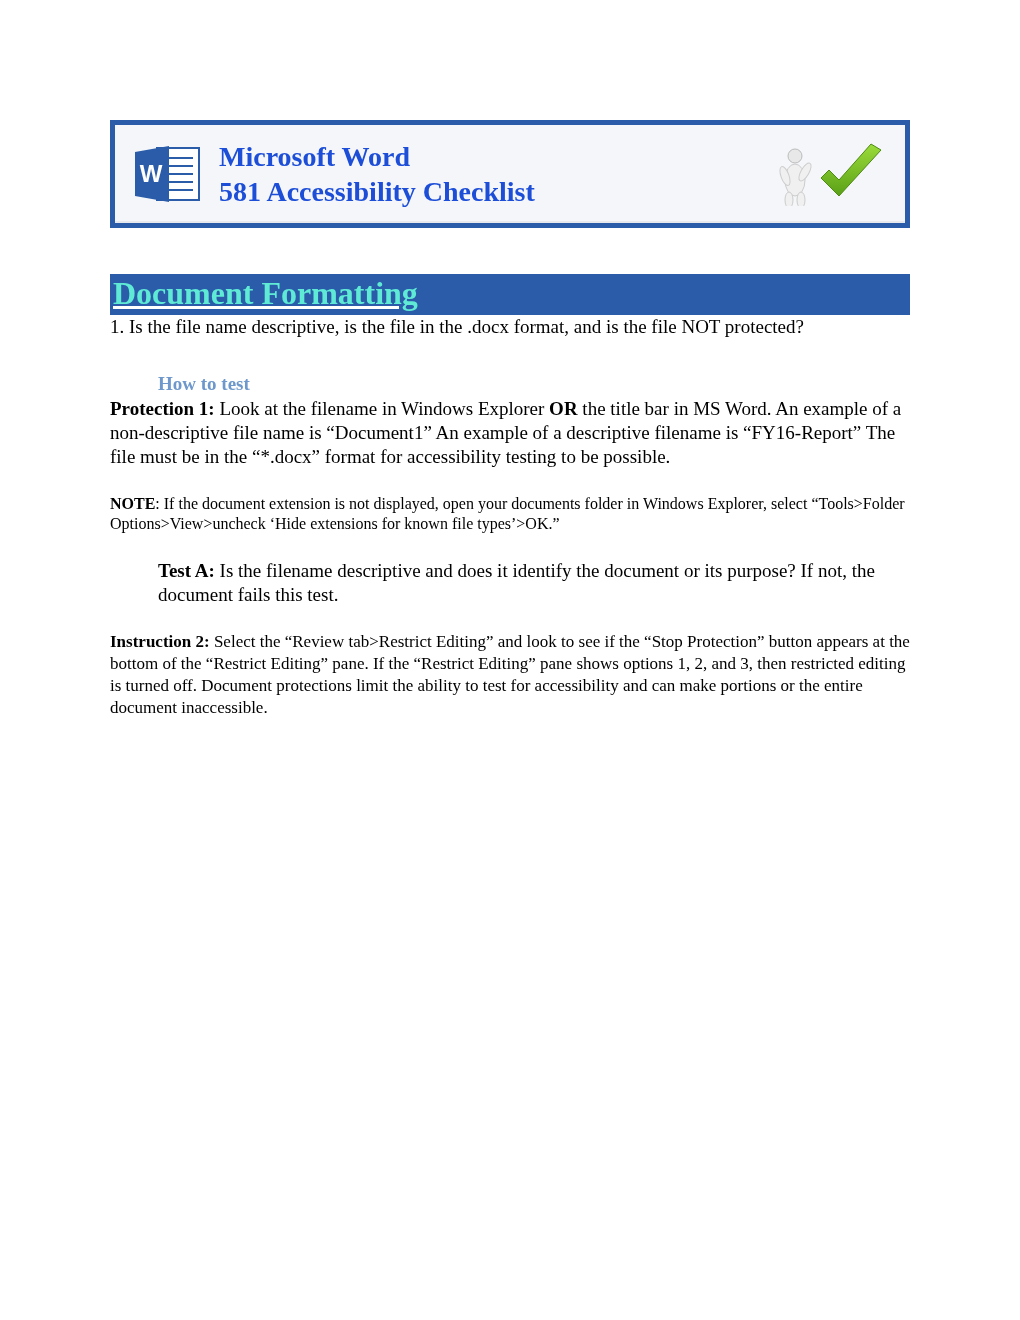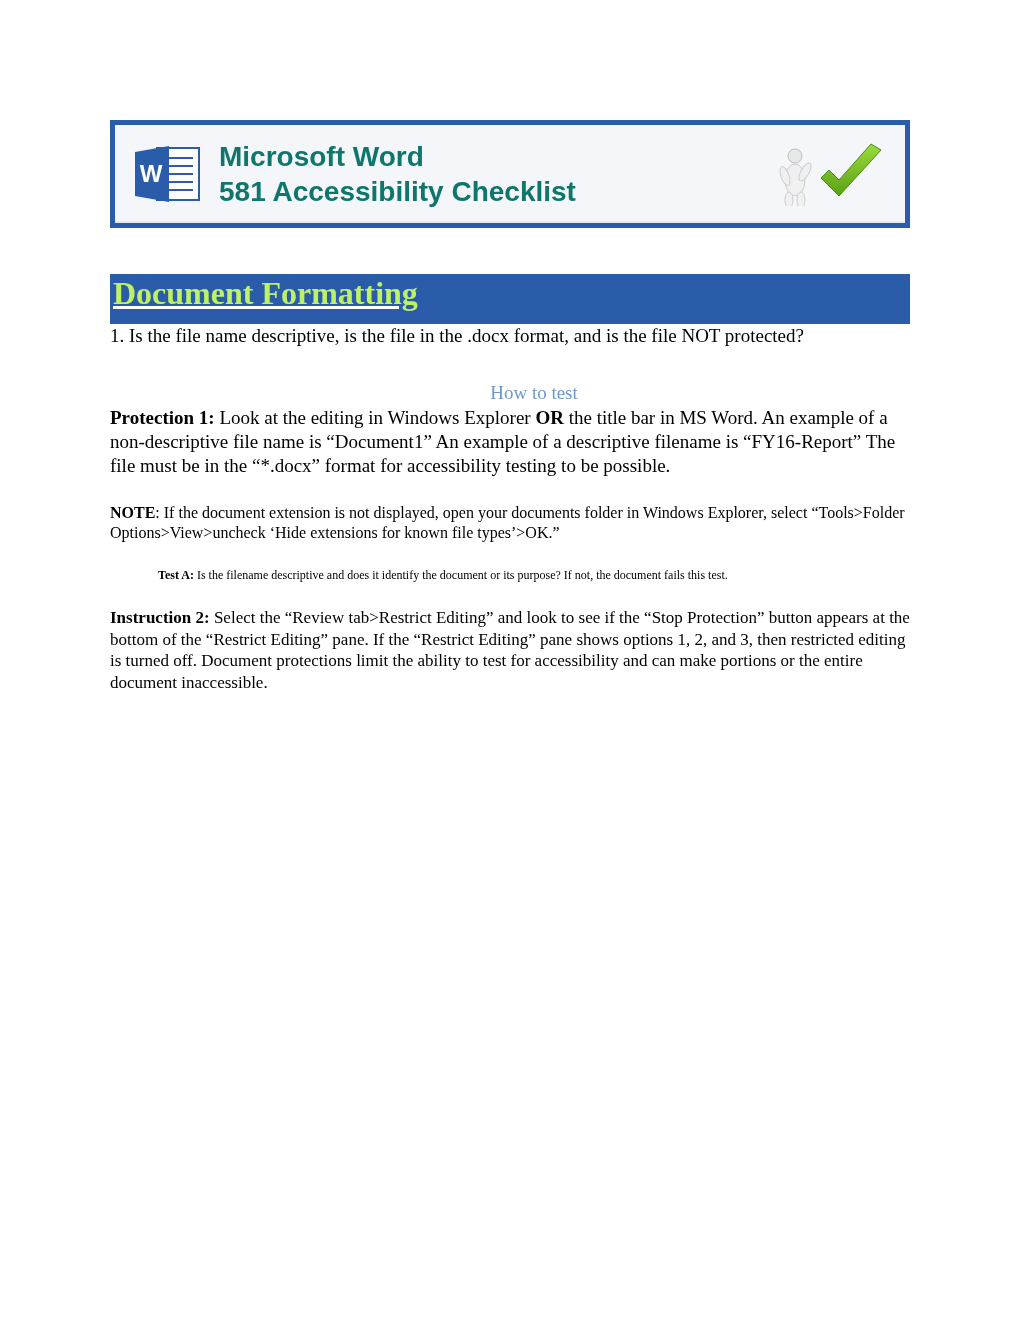--- a/index.html
+++ b/index.html
@@ -21,70 +21,69 @@
       position: relative;
       box-shadow: inset 0 -2px 0 rgba(0,0,0,0.05);
     }
     .word-icon {
       width: 68px;
       height: 64px;
       flex-shrink: 0;
     }
     .banner-text {
       flex: 1;
-      font-family: Liberation Sans, sans-serif;
+      font-family: Liberation Serif, serif;
       font-weight: 700;
       font-size: 28px;
       line-height: 1.25;
-      color: #0f766e;
+      color: #1d4ed8;
     }
     .checkmark {
       display: flex;
       align-items: flex-end;
       gap: 0;
     }
     .stickman { width: 40px; height: 60px; }
     .tick { width: 72px; height: 64px; }
     .section-title-bar {
       margin-top: 46px;
       background: #2a5caa;
-      color: #bef264;
+      color: #5eead4;
       font-size: 32px;
       font-weight: 700;
-      padding: 1px 3px 12px 3px;
+      padding: 1px 3px 3px 3px;
       text-decoration: underline;
       text-decoration-color: #fff;
       font-family: "Times New Roman", Times, serif;
     }
     .question {
       font-weight: 400;
       font-size: 19px;
       line-height: 1.25;
     }
     .how-to-test {
       margin-top: 34px;
       margin-left: 48px;
       color: #6e98cc;
       font-family: "Times New Roman", Times, serif;
       font-size: 19px;
-      font-weight: 400;
-      text-align: center;
+      font-weight: 700;
     }
     .body-text {
       font-size: 19px;
       line-height: 1.28;
       margin-top: 2px;
     }
     .body-text .bold { font-weight: 700; }
     .note { margin-top: 24px; font-size: 16px; line-height: 1.28; }
     .note .bold { font-weight: 700; }
     .tests {
       margin-top: 24px;
       margin-left: 48px;
-      font-size: 12px;
+      font-size: 19px;
       line-height: 1.28;
     }
     .tests .bold { font-weight: 700; }
     .instr2 { margin-top: 24px; font-size: 17px; line-height: 1.28; }
     .instr2 .bold { font-weight: 700; }
   </style>
 </head>
 <body>
 
 <div class="banner">
@@ -123,21 +122,21 @@
   </div>
 </div>
 
 <div class="section-title-bar">Document Formatting</div>
 
 <div class="question">1. Is the file name descriptive, is the file in the .docx format, and is the file NOT protected?</div>
 
 <div class="how-to-test">How to test</div>
 
 <div class="body-text">
-  <span class="bold">Protection 1:</span><span> Look at the editing in Windows Explorer </span><span class="bold">OR</span><span> the title bar in MS Word. An example of a non-descriptive file name is “Document1” An example of a descriptive filename is “FY16-Report” The file must be in the “*.docx” format for accessibility testing to be possible.</span>
+  <span class="bold">Protection 1:</span><span> Look at the filename in Windows Explorer </span><span class="bold">OR</span><span> the title bar in MS Word. An example of a non-descriptive file name is “Document1” An example of a descriptive filename is “FY16-Report” The file must be in the “*.docx” format for accessibility testing to be possible.</span>
 </div>
 
 <div class="note">
   <span class="bold">NOTE</span><span>: If the document extension is not displayed, open your documents folder in Windows Explorer, select “Tools&gt;Folder Options&gt;View&gt;uncheck ‘Hide extensions for known file types’&gt;OK.”</span>
 </div>
 
 <div class="tests">
   <div>
     <span class="bold">Test A:</span><span> Is the filename descriptive and does it identify the document or its purpose? If not, the document fails this test.</span>
   </div>

